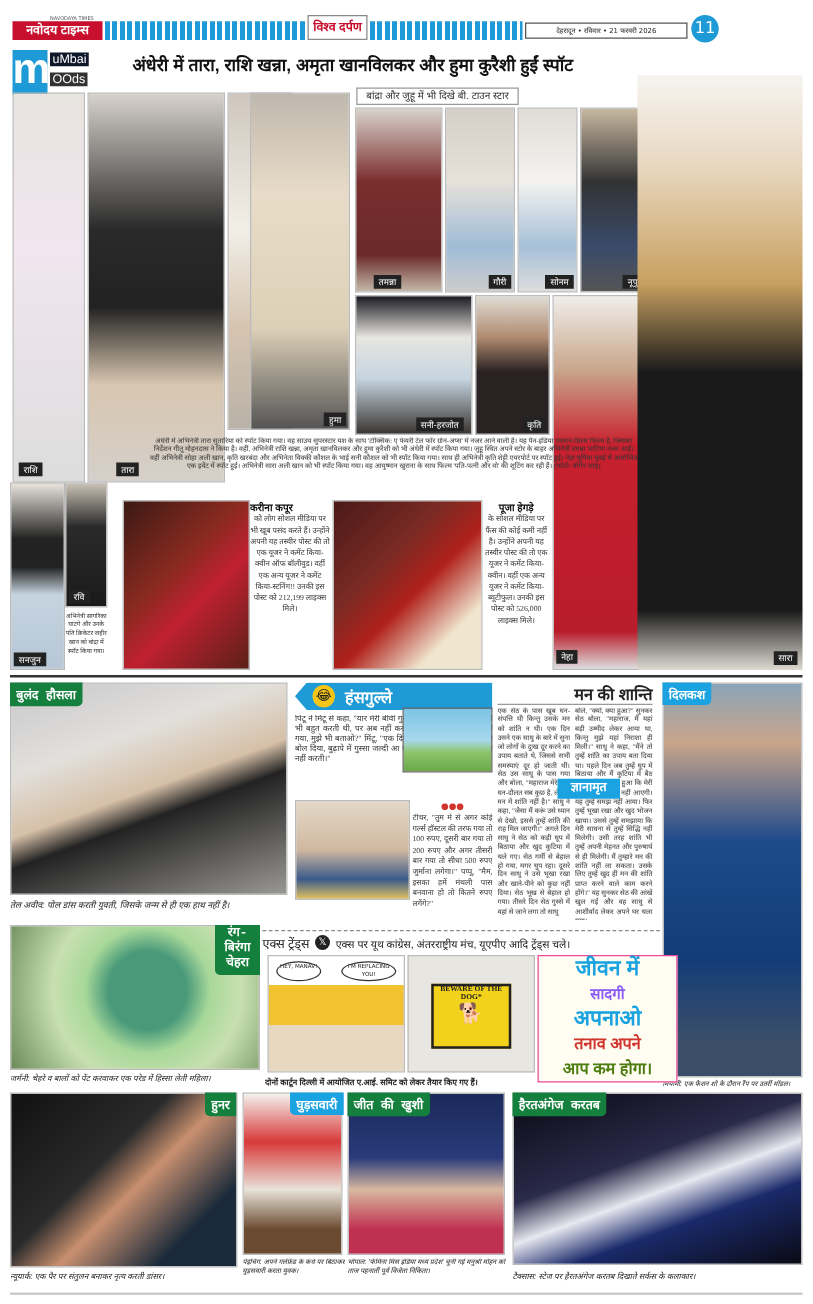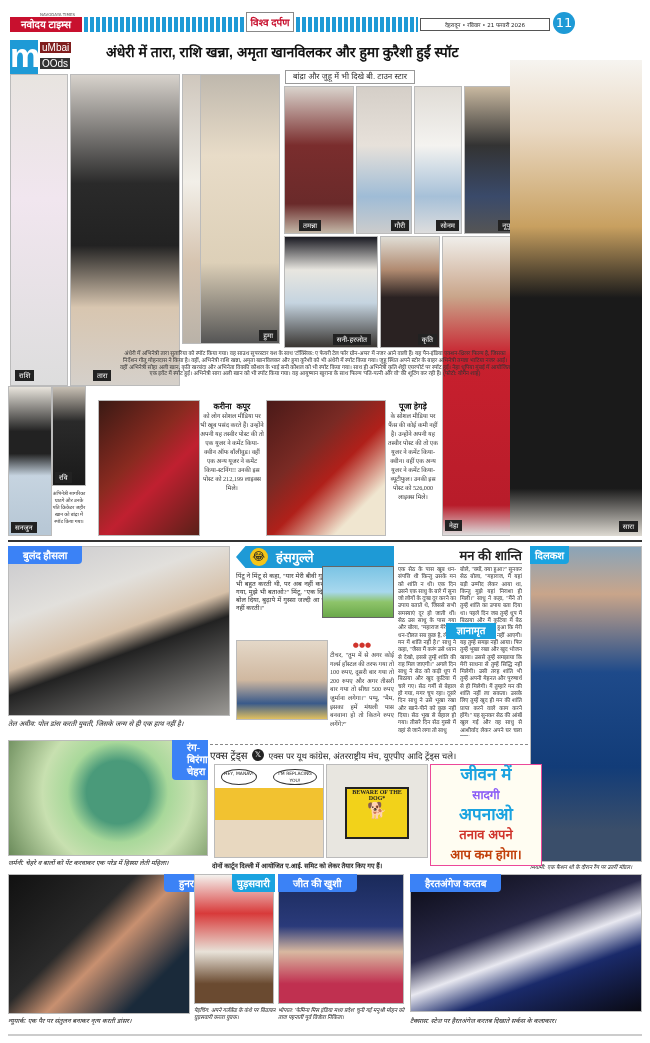--- a/index.html
+++ b/index.html
@@ -1,20 +1,20 @@
 <!DOCTYPE html>
 <html><head>
 <meta charset="utf-8">
 <style>
   * { box-sizing: border-box; margin: 0; padding: 0; }
   body { width: 650px; height: 1043px; background: #fff; font-family: "DejaVu Sans", sans-serif; position: relative; overflow: hidden; color: #222; }
   .abs { position: absolute; }
   .photo { position: absolute; overflow: hidden; border: 1px solid #bbb; }
   .tag { position: absolute; background: #222; color: #fff; font-size: 7px; padding: 1px 4px; font-family: "Liberation Sans", sans-serif; }
-  .label-orange { position: absolute; background: #3b82f6; color: #fff; font-size: 10px; padding: 2px 15px; border-radius: 0 0 4px 0; font-family: Liberation Serif, serif; font-weight: bold; }
+  .label-orange { position: absolute; background: #15803d; color: #fff; font-size: 10px; padding: 2px 5px; border-radius: 0 0 4px 0; font-family: Liberation Mono, monospace; font-weight: bold; }
   .label-blue { position: absolute; background: #1aa3e0; color: #fff; font-size: 10px; padding: 2px 5px; border-radius: 0 0 4px 0; font-family: "Liberation Sans", sans-serif; font-weight: bold; }
   .caption { position: absolute; font-size: 7px; font-style: italic; color: #222; font-family: "Liberation Sans", sans-serif; white-space: nowrap; overflow: hidden; }
   .col-text { position: absolute; font-size: 6.5px; line-height: 9px; color: #333; font-family: "Liberation Serif", serif; overflow: hidden; text-align: justify; }
   .center-text { text-align: center; }
   
   .stripes { background: repeating-linear-gradient(90deg, #1e9ad6 0 4px, #fff 4px 6px); }
 </style>
 </head>
 <body>
 
@@ -23,21 +23,21 @@
   <div class="abs" style="left:0;top:5px;width:72px;height:15px;background:#c8102e;color:#fff;font-size:10px;font-weight:bold;text-align:center;line-height:15px;font-family:'Liberation Sans',sans-serif;">नवोदय टाइम्स</div>
   <div class="abs stripes" style="left:74px;top:5px;width:160px;height:15px;"></div>
   <div class="abs" style="left:236px;top:0;width:48px;height:20px;border:1px solid #888;background:#fff;color:#c8102e;font-size:10px;font-weight:bold;text-align:center;line-height:20px;font-family:'Liberation Sans',sans-serif;">विश्व दर्पण</div>
   <div class="abs stripes" style="left:286px;top:5px;width:122px;height:15px;"></div>
   <div class="abs" style="left:410px;top:6px;width:130px;height:13px;border:1px solid #555;font-size:5.5px;text-align:center;line-height:12px;background:#fff;">देहरादून • रविवार • 21 फरवरी 2026</div>
   <div class="abs" style="left:543px;top:0;width:22px;height:22px;border-radius:50%;background:#1e9ad6;color:#fff;font-size:13px;text-align:center;line-height:22px;">11</div>
 </div>
 
 <div class="abs" style="left:10px;top:40px;width:62px;height:36px;">
   <div class="abs" style="left:0;top:0;width:28px;height:36px;background:#1e9ad6;color:#fff;font-size:34px;font-weight:bold;line-height:30px;text-align:center;font-family:'Liberation Sans',sans-serif;">m</div>
-  <div class="abs" style="left:30px;top:2px;background:#7f1d1d;color:#fff;font-size:10px;padding:0 2px;font-family:'Liberation Sans',sans-serif;">uMbai</div>
+  <div class="abs" style="left:30px;top:2px;background:#0f172a;color:#fff;font-size:10px;padding:0 2px;font-family:'Liberation Sans',sans-serif;">uMbai</div>
   <div class="abs" style="left:30px;top:18px;background:#333;color:#fff;font-size:10px;padding:0 2px;font-family:'Liberation Sans',sans-serif;">OOds</div>
 </div>
 <div class="abs" style="left:106px;top:42px;width:540px;font-size:14px;font-weight:bold;color:#111;font-family:'Liberation Sans',sans-serif;white-space:nowrap;">अंधेरी में तारा, राशि खन्ना, अमृता खानविलकर और हुमा कुरैशी हुईं स्पॉट</div>
 
 <div class="photo" style="left:10px;top:74px;width:58px;height:312px;background:linear-gradient(#e8e4e0,#f1e6ef 40%,#ddd);">
     <span class="tag" style="left:4px;bottom:4px;">राशि</span>
   </div>
 <div class="photo" style="left:70px;top:74px;width:110px;height:312px;background:linear-gradient(#d7d2cc,#2a2a2a 35%,#222 55%,#d8c6b0 75%,#d5d0ca);">
     <span class="tag" style="left:22px;bottom:4px;">तारा</span>
   </div>
@@ -81,21 +81,21 @@
 <div class="photo" style="left:8px;top:386px;width:44px;height:150px;background:linear-gradient(#e8e4dc,#222 30%,#222 45%,#c6d4e0 60%,#b8c8d6 95%);">
     <span class="tag" style="left:2px;bottom:2px;">सनजुन</span>
   </div>
 <div class="photo" style="left:52px;top:386px;width:34px;height:100px;background:linear-gradient(#c8c0b4,#2a2a2a 35%,#1a1a1a);">
     <span class="tag" style="left:2px;bottom:2px;">रवि</span>
   </div>
 <div class="col-text center-text" style="left:52px;top:490px;width:34px;height:46px;font-size:5px;line-height:7px;">अभिनेत्री सागरिका घाटगे और उनके पति क्रिकेटर जहीर खान को बांद्रा में स्पॉट किया गया।</div>
 
 <div class="photo" style="left:98px;top:400px;width:102px;height:136px;background:linear-gradient(135deg,#3a1a14,#8a2a20 40%,#c02030 60%,#5a2018);"></div>
 <div class="abs" style="left:200px;top:400px;width:64px;height:136px;">
-  <div style="font-size:8px;font-weight:bold;text-align:center;color:#111;font-family:Liberation Mono, monospace;">करीना कपूर</div>
+  <div style="font-size:8px;font-weight:bold;text-align:left;color:#111;font-family:Liberation Sans, sans-serif;">करीना कपूर</div>
   <div class="col-text center-text" style="position:relative;width:64px;height:124px;font-size:6.2px;line-height:9px;">को लोग सोशल मीडिया पर भी खूब पसंद करते हैं। उन्होंने अपनी यह तस्वीर पोस्ट की तो एक यूजर ने कमेंट किया-क्वीन ऑफ बॉलीवुड। वहीं एक अन्य यूजर ने कमेंट किया-स्टनिंग!! उनकी इस पोस्ट को 212,199 लाइक्स मिले।</div>
 </div>
 
 <div class="photo" style="left:266px;top:400px;width:120px;height:136px;background:linear-gradient(135deg,#4a1a18,#7a2a24 35%,#b0201a 55%,#f0e6d0 80%);"></div>
 <div class="abs" style="left:386px;top:400px;width:54px;height:136px;">
   <div style="font-size:8px;font-weight:bold;text-align:center;color:#111;font-family:'Liberation Sans',sans-serif;">पूजा हेगड़े</div>
   <div class="col-text center-text" style="position:relative;width:54px;height:124px;font-size:6.2px;line-height:9px;">के सोशल मीडिया पर फैंस की कोई कमी नहीं है। उन्होंने अपनी यह तस्वीर पोस्ट की तो एक यूजर ने कमेंट किया-क्वीन। वहीं एक अन्य यूजर ने कमेंट किया-ब्यूटीफुल। उनकी इस पोस्ट को 526,000 लाइक्स मिले।</div>
 </div>
 
 <div class="abs" style="left:8px;top:540px;width:634px;height:2px;background:#333;"></div>
@@ -143,21 +143,21 @@
     <div style="font-size:16px;line-height:20px;">🐕</div>
   </div>
 </div>
 <div class="caption" style="left:212px;top:861px;width:215px;font-style:normal;font-weight:bold;font-size:6.5px;">दोनों कार्टून दिल्ली में आयोजित ए.आई. समिट को लेकर तैयार किए गए हैं।</div>
 
 <div class="abs center-text" style="left:430px;top:764px;width:112px;height:102px;border:1px solid #ec4899;background:#fffdf2;font-family:'Liberation Sans',sans-serif;font-weight:bold;line-height:20px;">
   <div style="color:#1aa3e0;font-size:17px;">जीवन में</div>
   <div style="color:#8b5cf6;font-size:12px;">सादगी</div>
   <div style="color:#1aa3e0;font-size:17px;">अपनाओ</div>
   <div style="color:#d0342c;font-size:13px;">तनाव अपने</div>
-  <div style="color:#c2410c;font-size:13px;">आप कम होगा।</div>
+  <div style="color:#4d7c0f;font-size:13px;">आप कम होगा।</div>
 </div>
 
 <div class="photo" style="left:8px;top:874px;width:182px;height:140px;background:linear-gradient(135deg,#111,#2a2a2a 40%,#c89070 55%,#1a2a3a 80%);"></div>
 <div class="label-orange" style="left:164px;top:874px;border-radius:0 0 0 4px;">हुनर</div>
 <div class="caption" style="left:8px;top:1016px;width:185px;font-size:6.5px;">न्यूयार्क: एक पैर पर संतुलन बनाकर नृत्य करती डांसर।</div>
 
 <div class="photo" style="left:194px;top:874px;width:80px;height:130px;background:linear-gradient(#f4f2ee,#d83a3a 30%,#e8e2d8 60%,#6a4a30 85%);"></div>
 <div class="label-blue" style="left:232px;top:874px;border-radius:0 0 0 4px;">घुड़सवारी</div>
 <div class="caption" style="left:194px;top:1007px;width:82px;white-space:normal;font-size:5.5px;line-height:7px;height:22px;">पेइचिंग: अपने गर्लफ्रेंड के कंधे पर बिठाकर घुड़सवारी करता युवक।</div>
 

